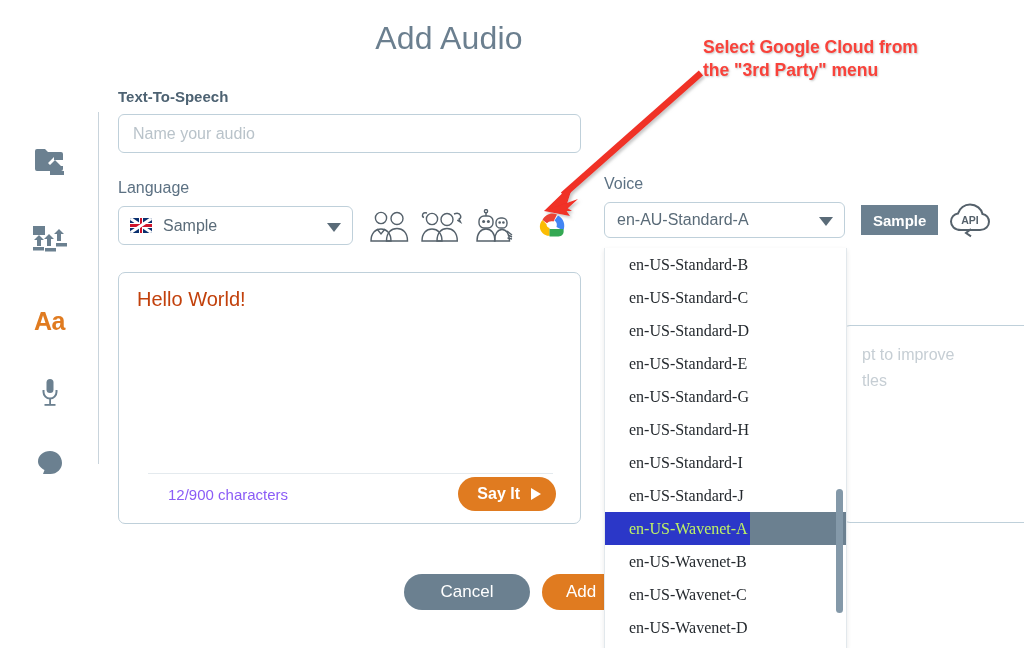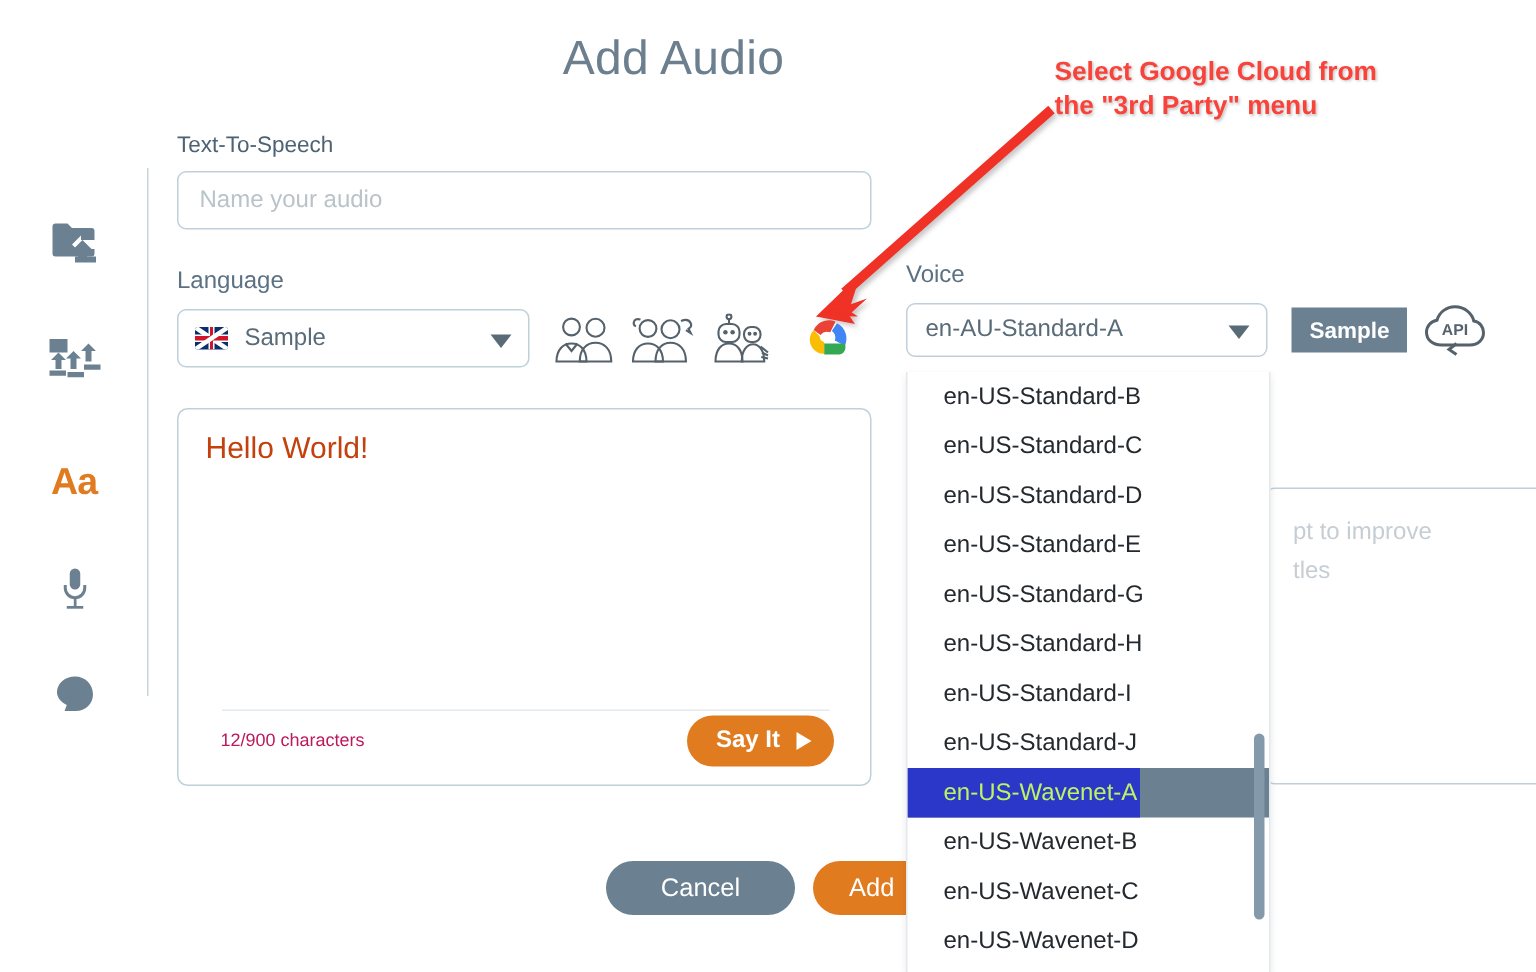--- a/index.html
+++ b/index.html
@@ -40,21 +40,21 @@
   }
   .side-item svg{display:block;}
   .side-aa{
     font-size:25px;font-weight:bold;color:#e07b20;
     font-family:"Liberation Sans",sans-serif;letter-spacing:-0.5px;
   }
 
   
   #left-col{position:absolute;left:118px;top:88px;width:463px;}
   .field-label{
-    font-size:15px;color:#4d6272;font-weight:normal;margin-bottom:9px;
+    font-size:15px;color:#4d6272;font-weight:bold;margin-bottom:9px;
   }
   .field-label.light{font-weight:normal;font-size:16px;color:#5c7183;}
   #audio-name-input{
     box-sizing:border-box;width:463px;height:39px;
     border:1px solid #bfd0da;border-radius:6px;background:#fff;
     padding:0 14px;font-size:16px;color:#33424d;
     font-family:"Liberation Sans",sans-serif;outline:none;
   }
   #audio-name-input::placeholder{color:#b9c3ca;}
 
@@ -92,21 +92,21 @@
     box-sizing:border-box;width:463px;height:252px;
     border:1px solid #bfd0da;border-radius:7px;background:#fff;
   }
   #tts-text{
     position:absolute;left:0;top:0;width:463px;height:195px;box-sizing:border-box;
     border:0;outline:none;resize:none;background:transparent;
     padding:16px 18px;font-size:20px;color:#c2410c;
     font-family:"Liberation Sans",sans-serif;line-height:20px;
   }
   #tts-footer-rule{position:absolute;left:29px;top:200px;width:405px;height:1px;background:#e4eaee;}
-  #char-counter{position:absolute;left:28px;top:213px;font-size:12px;color:#be185d;}
+  #char-counter{position:absolute;left:49px;top:213px;font-size:15px;color:#8b5cf6;}
   #say-it-button{
     position:absolute;right:24px;top:204px;
     height:34px;padding:0 15px 0 19px;border-radius:17px;background:#e07b20;
     color:#fff;font-size:16px;font-weight:bold;border:0;cursor:pointer;
     display:flex;align-items:center;gap:11px;
     font-family:"Liberation Sans",sans-serif;
   }
   .play-tri{width:0;height:0;border-left:10px solid #fff;border-top:6.5px solid transparent;border-bottom:6.5px solid transparent;}
 
   
@@ -148,21 +148,21 @@
 
   
   #voice-dropdown{
     position:absolute;left:604px;top:248px;width:241px;height:400px;
     background:#fff;border:1px solid #e2e8ec;border-top:0;
     box-shadow:0 2px 5px rgba(0,0,0,.09);
     overflow:hidden;
   }
   .vd-item{
     height:33px;line-height:33px;padding-left:24px;
-    font-size:16px;color:#24292e;cursor:pointer;white-space:nowrap;
+    font-size:16px;color:#24292e;cursor:pointer;white-space:nowrap;font-family:Liberation Serif, serif;
   }
   .vd-item.selected{background:#6b8090;color:#fff;padding-left:0;}
   .vd-item.selected span{background:#2b37c8;color:#bef264;padding:2px 0 2px 24px;display:inline-block;
     margin-left:0;padding-right:2px;line-height:29px;}
   #vd-scrollbar{
     position:absolute;left:836px;top:489px;width:7px;height:124px;
     border-radius:4px;background:#8499a9;
   }
 </style>
 </head>

